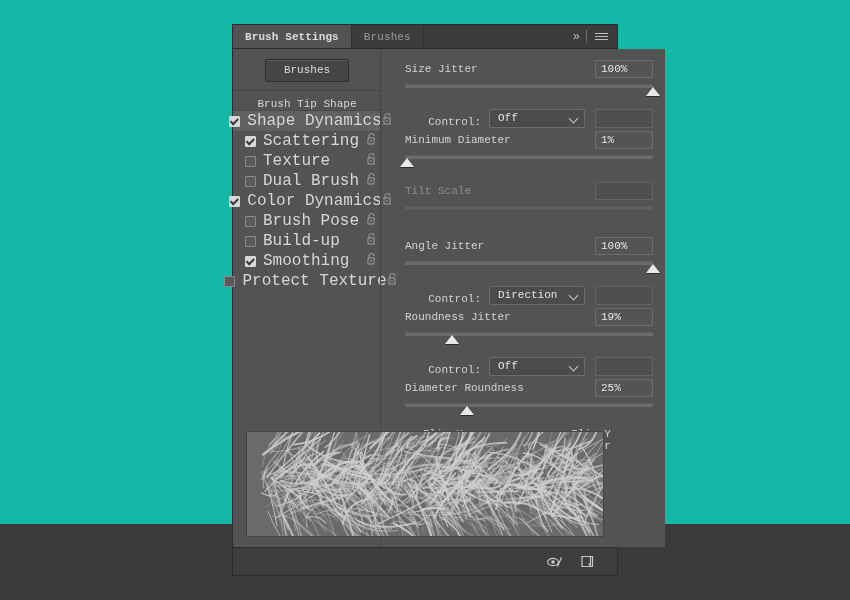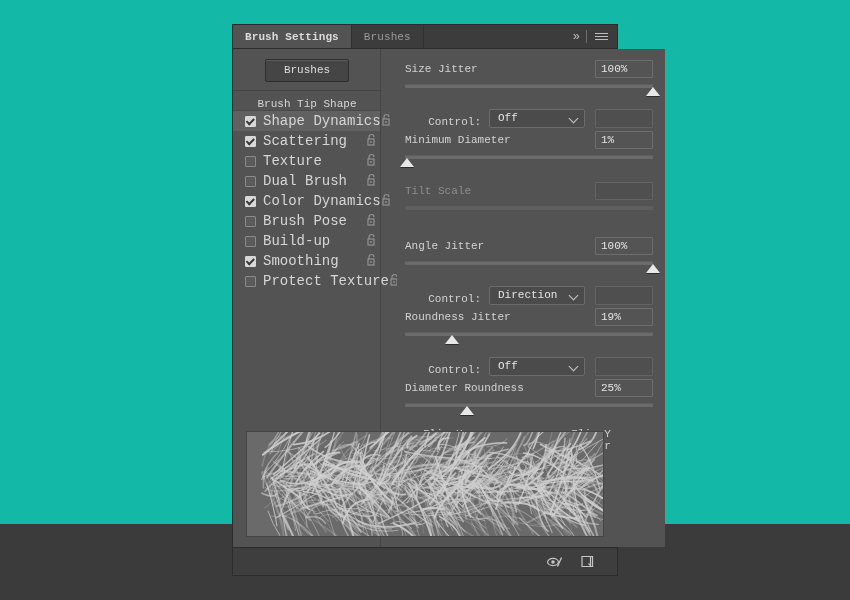--- a/index.html
+++ b/index.html
@@ -82,24 +82,25 @@
   .opt-head {
     height: 20px; display: flex; align-items: flex-end; justify-content: center;
     font-size: 11px; color: #d6d6d6;
     border-bottom: 1px solid #4a4a4a;
     background: #535353;
   }
   .opt-row {
     height: 20px;
     display: flex; align-items: center;
     padding-left: 12px; padding-right: 4px;
-    font-size: 14px;
+    font-size: 16px;
     color: #d6d6d6;
     cursor: pointer;
     position: relative;
+    justify-content: center;
   }
   .opt-row.selected { background: #616161; }
   .opt-row .cb {
     width: 11px; height: 11px;
     border: 1px solid #8a8a8a;
     background: #5b5b5b;
     margin-right: 7px;
     border-radius: 1px;
     display: inline-flex; align-items: center; justify-content: center;
     flex: 0 0 auto;

